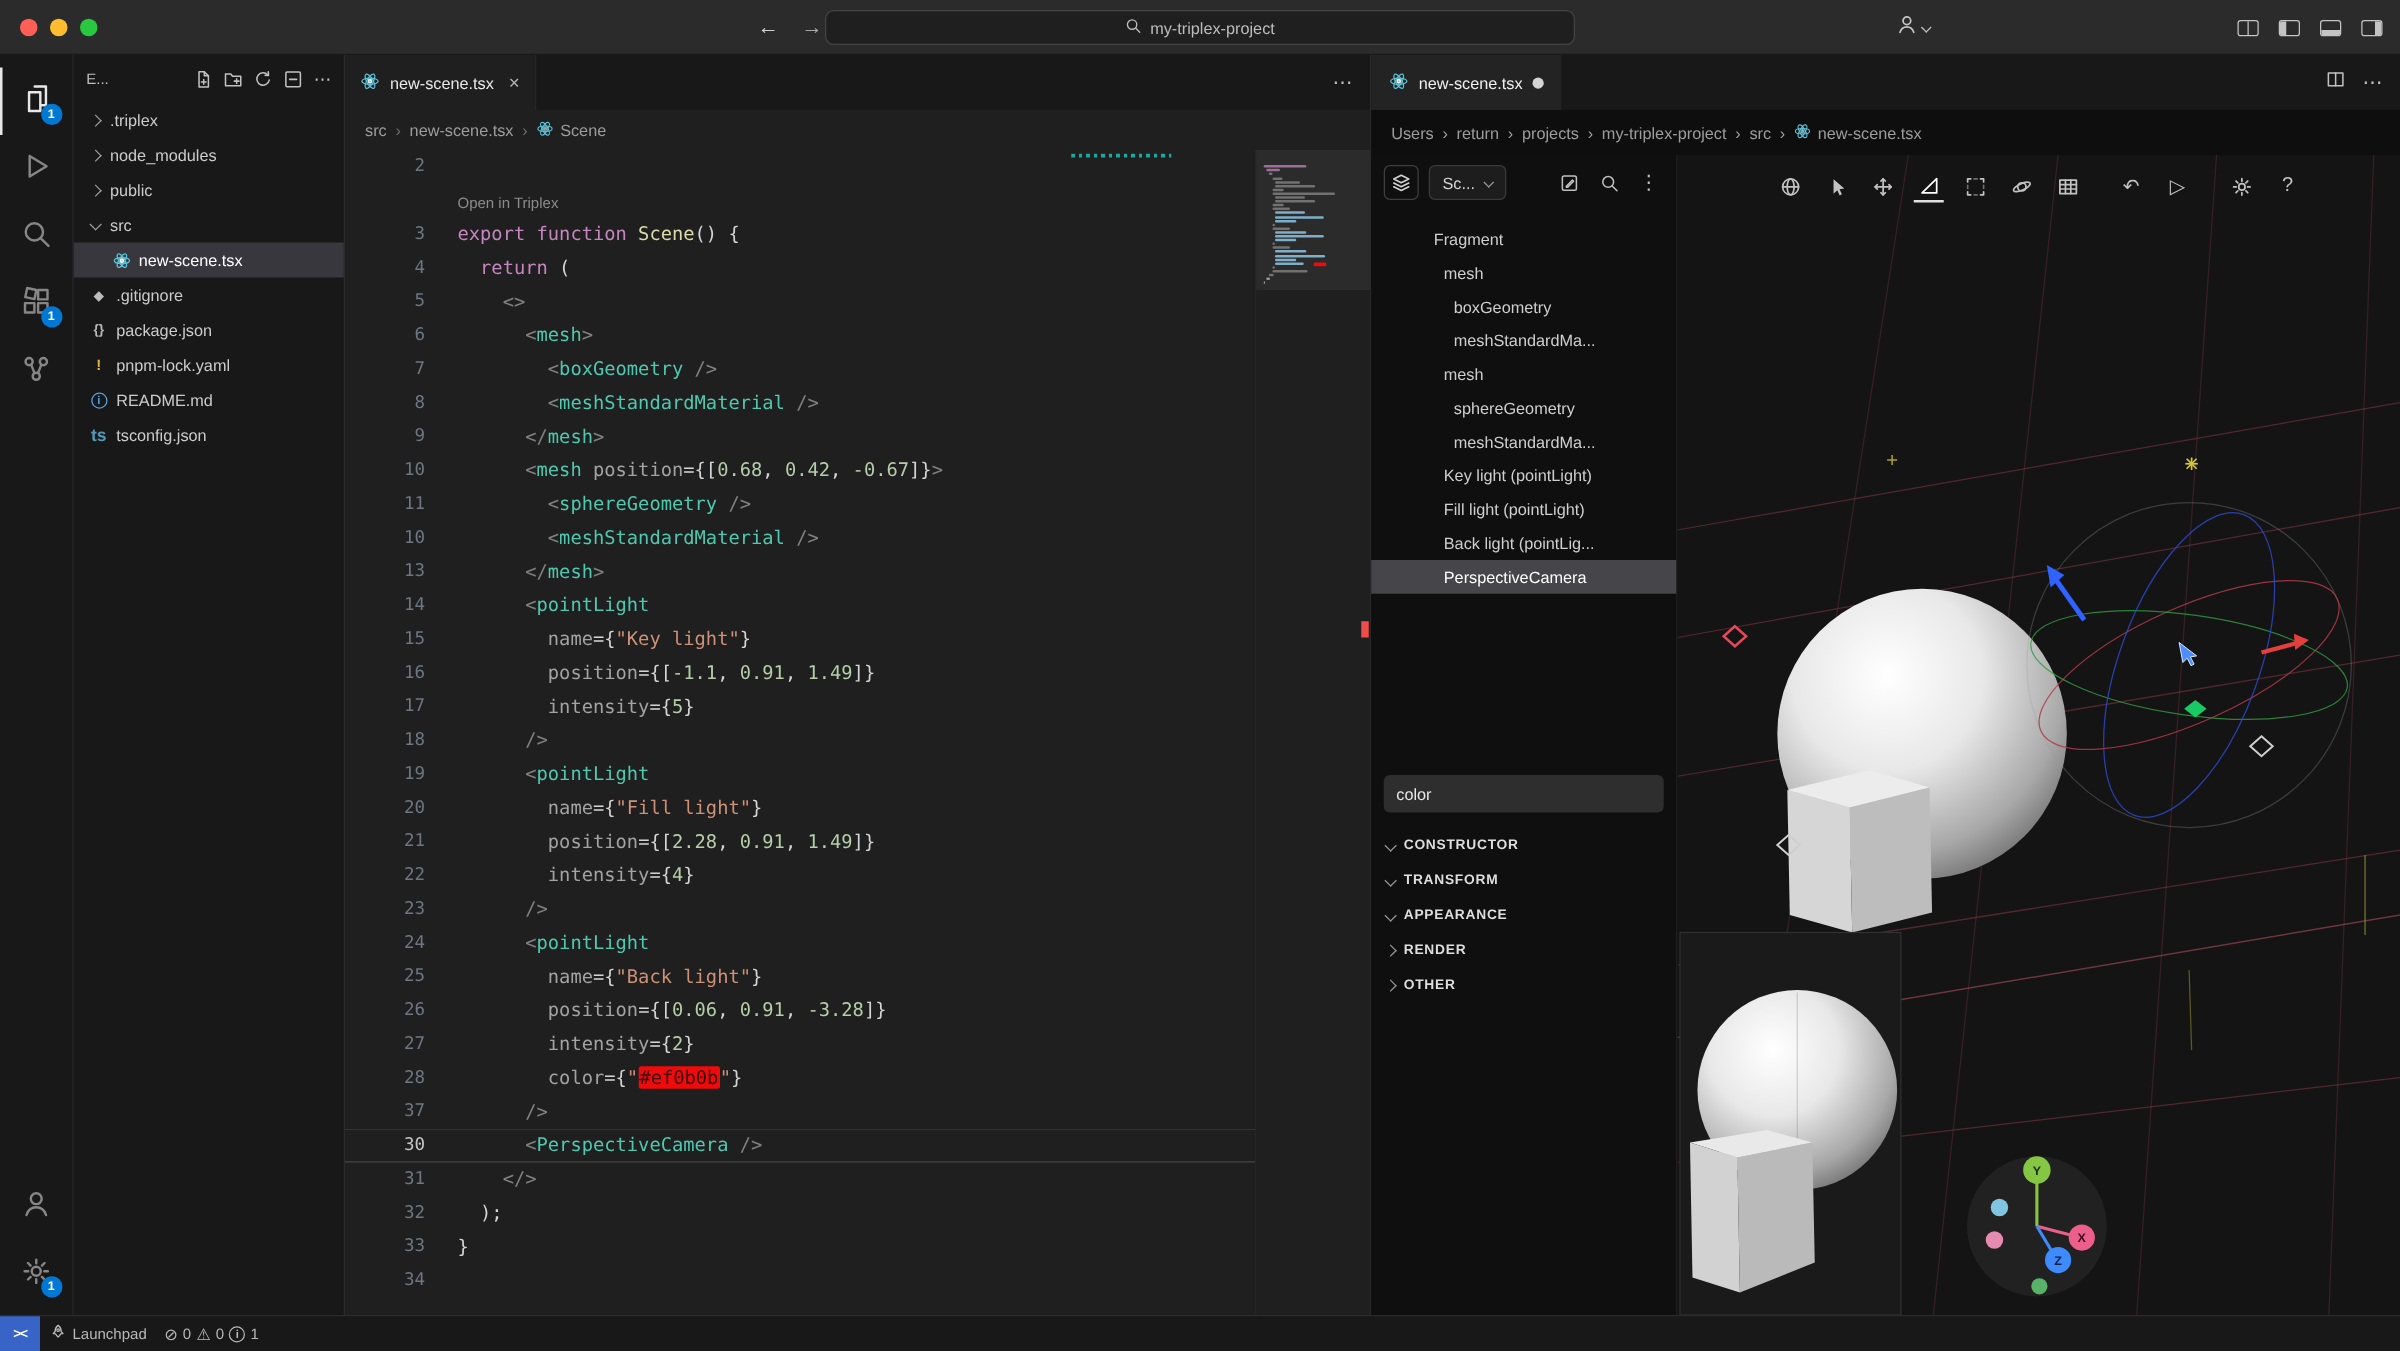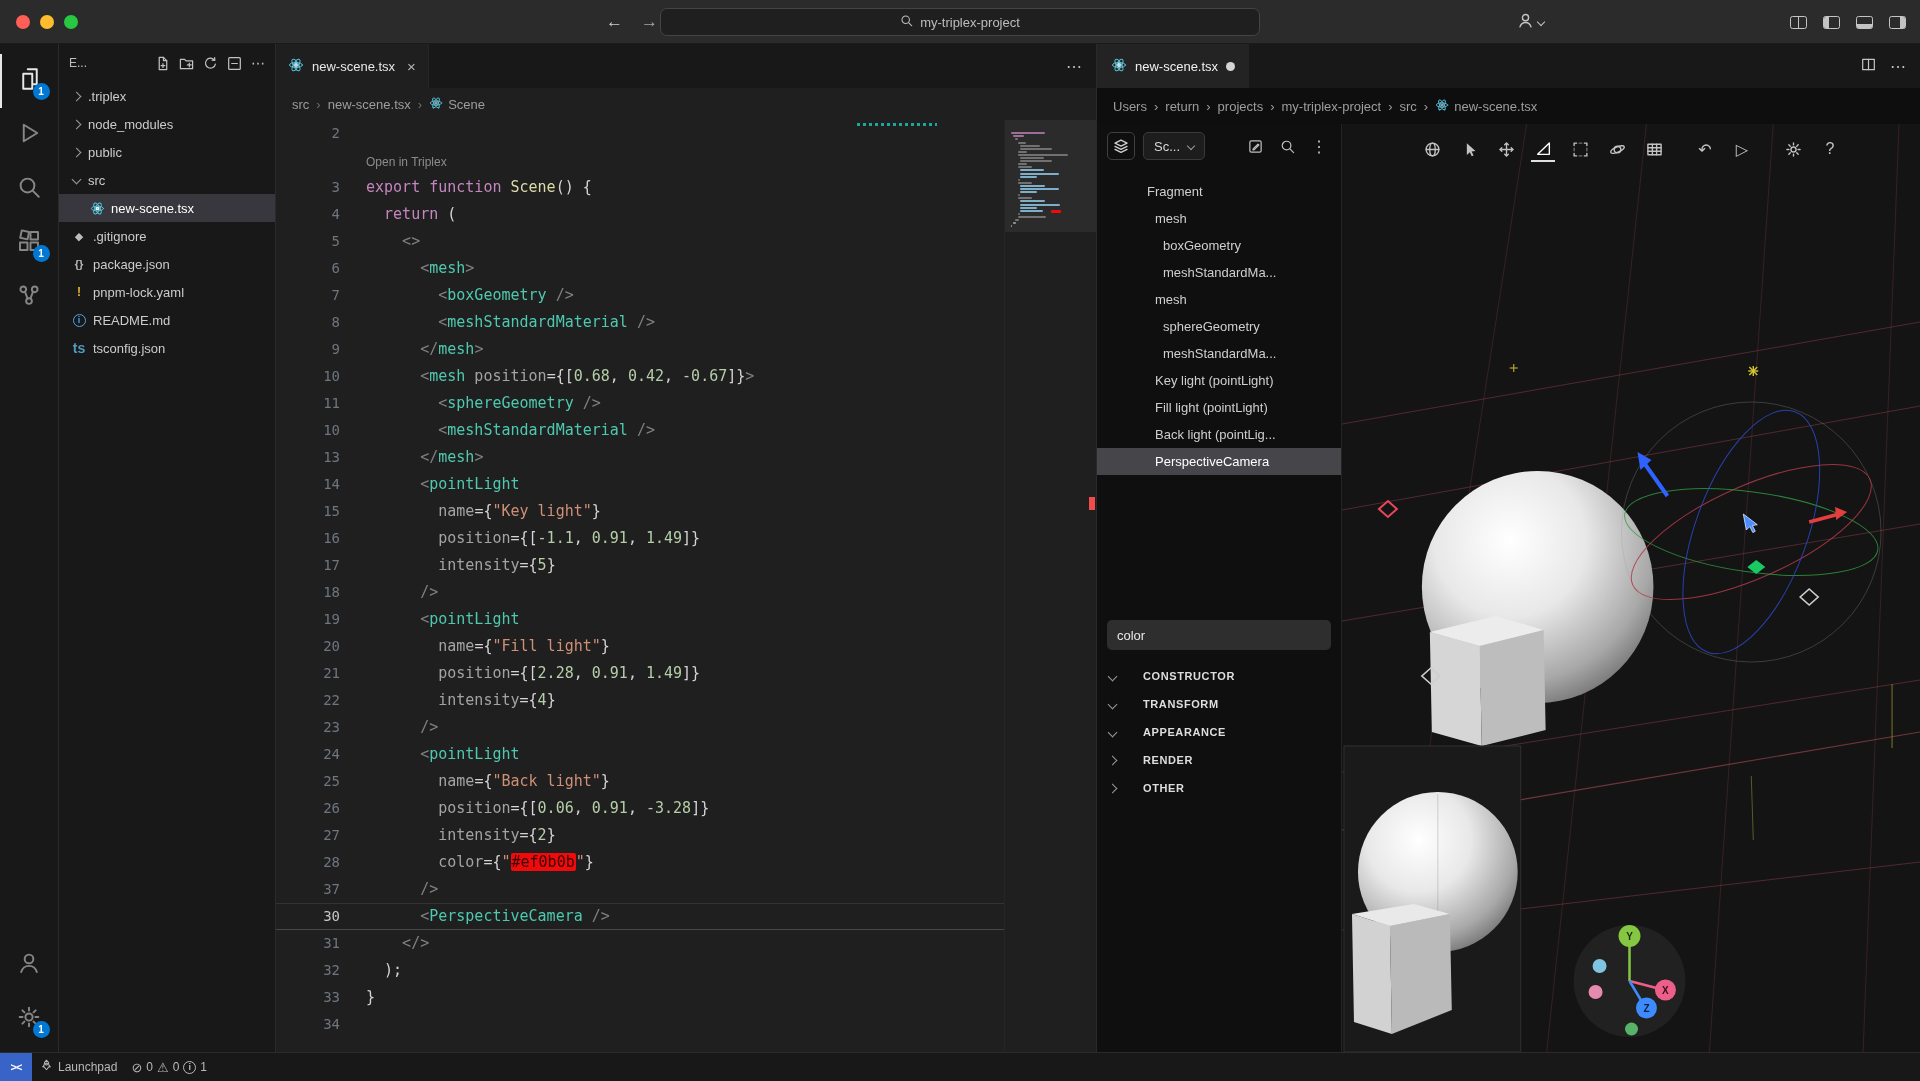--- a/index.html
+++ b/index.html
@@ -102,21 +102,21 @@
   .tx-select{height:28px;border:1px solid #3a3a3a;border-radius:5px;background:#1d1d1d;color:#d7d7d7;
     font-size:13px;display:flex;align-items:center;gap:8px;padding:0 10px;cursor:pointer}
   .tx-iconbtn{width:24px;height:24px;display:flex;align-items:center;justify-content:center;color:#c0c0c0;cursor:pointer}
   .tx-toolbar .push{margin-left:auto}
   .tree{padding-top:10px}
   .tree-row{height:27px;display:flex;align-items:center;font-size:13px;color:#cfcfcf;cursor:pointer}
   .tree-row.sel{background:#46464a;color:#fff}
   .filter-input{margin:145px 10px 0 10px;height:30px;background:#2e2e2e;border:none;border-radius:5px;
     color:#e8e8e8;font-size:13px;padding:0 10px;outline:none;font-family:"Liberation Sans",sans-serif}
   .sections{margin-top:12px}
-  .sec-row{height:28px;display:flex;align-items:center;gap:27px;padding:0 12px;cursor:pointer}
+  .sec-row{height:28px;display:flex;align-items:center;gap:7px;padding:0 12px;cursor:pointer}
   .sec-row .chev{color:#9a9a9a}
   .sec-label{font-size:11px;font-weight:bold;letter-spacing:.6px;color:#dedede}
 
   .viewport{flex:1;position:relative;background:#141414;min-width:0}
   .viewport svg.canvas{position:absolute;inset:0;width:100%;height:100%}
   .vp-tools{position:absolute;top:12px;left:50%;transform:translateX(-50%);display:flex;align-items:center;
     gap:13px;z-index:2}
   .vp-tool{width:24px;height:26px;display:flex;align-items:center;justify-content:center;color:#c2c2c2;
     font-size:16px;cursor:pointer}
   .vp-tool.active{color:#ffffff;border-bottom:2px solid #e0e0e0}

